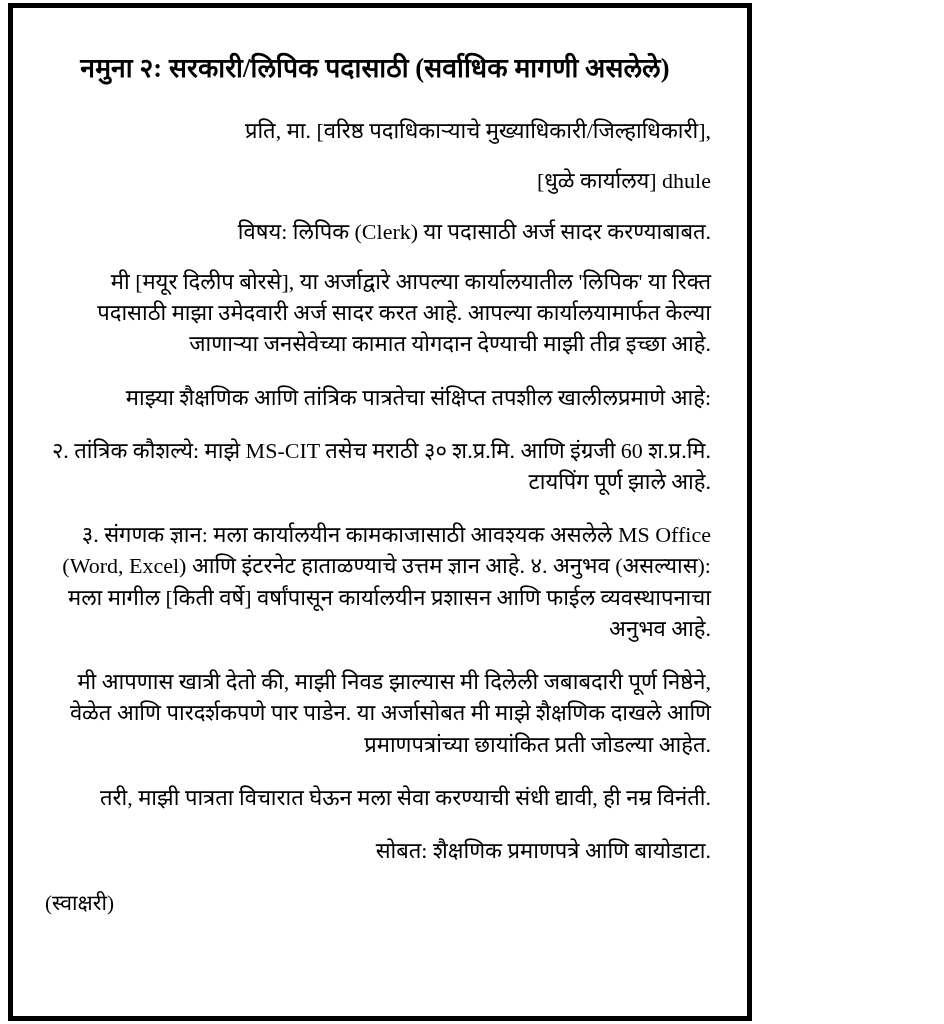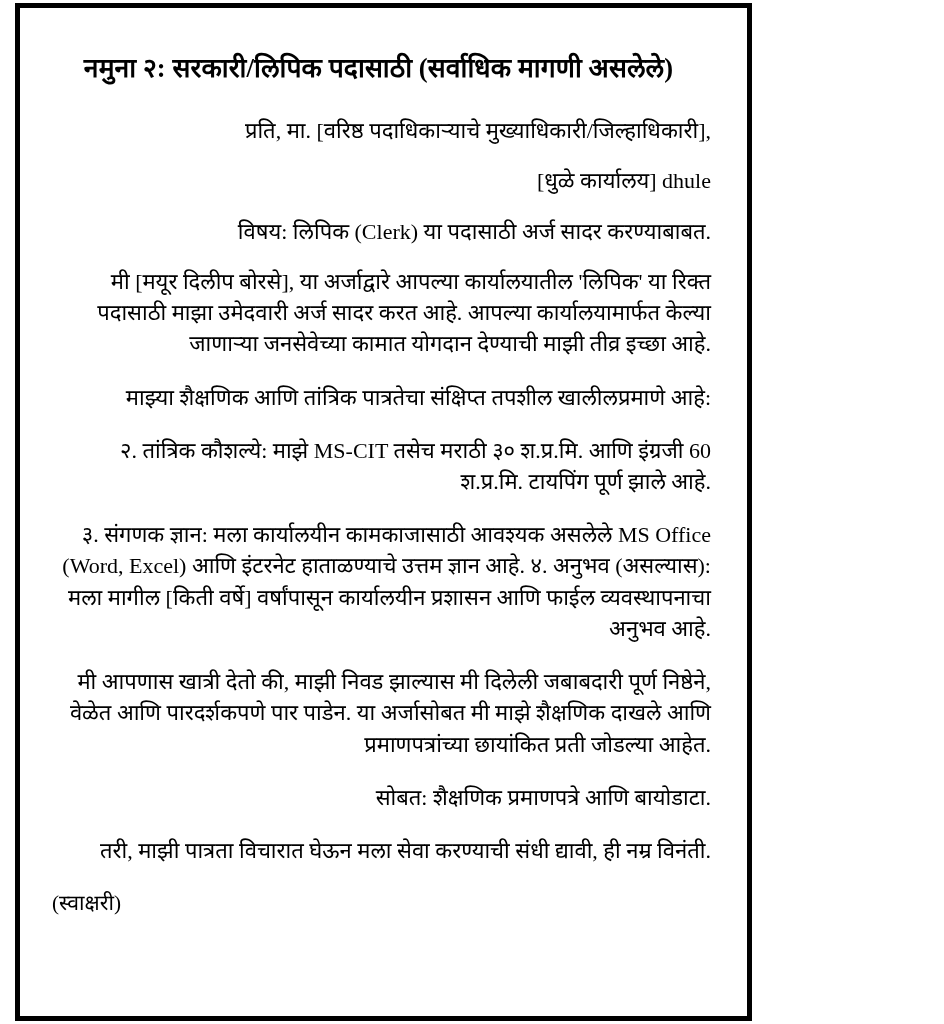--- a/index.html
+++ b/index.html
@@ -13,21 +13,21 @@
     height: 1024px;
     overflow: hidden;
     font-family: "Liberation Serif", "DejaVu Serif", serif;
     color: #000000;
   }
 
   .page-frame {
     box-sizing: border-box;
     width: 756px;
     height: 1024px;
-    padding: 3px 4px 3px 15px;
+    padding: 3px 4px 3px 8px;
     background: #ffffff;
   }
 
   .page-border {
     box-sizing: border-box;
     width: 100%;
     height: 100%;
     border: 5px solid #000000;
     background: #ffffff;
     padding: 44px 36px 20px 32px;
@@ -85,21 +85,21 @@
 
     <p class="para block">माझ्या शैक्षणिक आणि तांत्रिक पात्रतेचा संक्षिप्त तपशील खालीलप्रमाणे आहे:</p>
 
 
     <p class="para block">२. तांत्रिक कौशल्ये: माझे MS-CIT तसेच मराठी ३० श.प्र.मि. आणि इंग्रजी 60 श.प्र.मि. टायपिंग पूर्ण झाले आहे.</p>
 
     <p class="para block">३. संगणक ज्ञान: मला कार्यालयीन कामकाजासाठी आवश्यक असलेले MS Office (Word, Excel) आणि इंटरनेट हाताळण्याचे उत्तम ज्ञान आहे. ४. अनुभव (असल्यास): मला मागील [किती वर्षे] वर्षांपासून कार्यालयीन प्रशासन आणि फाईल व्यवस्थापनाचा अनुभव आहे.</p>
 
     <p class="para block">मी आपणास खात्री देतो की, माझी निवड झाल्यास मी दिलेली जबाबदारी पूर्ण निष्ठेने, वेळेत आणि पारदर्शकपणे पार पाडेन. या अर्जासोबत मी माझे शैक्षणिक दाखले आणि प्रमाणपत्रांच्या छायांकित प्रती जोडल्या आहेत.</p>
 
+    <p class="para block">तरी, माझी पात्रता विचारात घेऊन मला सेवा करण्याची संधी द्यावी, ही नम्र विनंती.</p>
+
     <p class="para block">सोबत: शैक्षणिक प्रमाणपत्रे आणि बायोडाटा.</p>
-
-    <p class="para block">तरी, माझी पात्रता विचारात घेऊन मला सेवा करण्याची संधी द्यावी, ही नम्र विनंती.</p>
 
 
     <p class="sig-line">(स्वाक्षरी)</p>
 
   </div>
 </div>
 
 </body></html>

